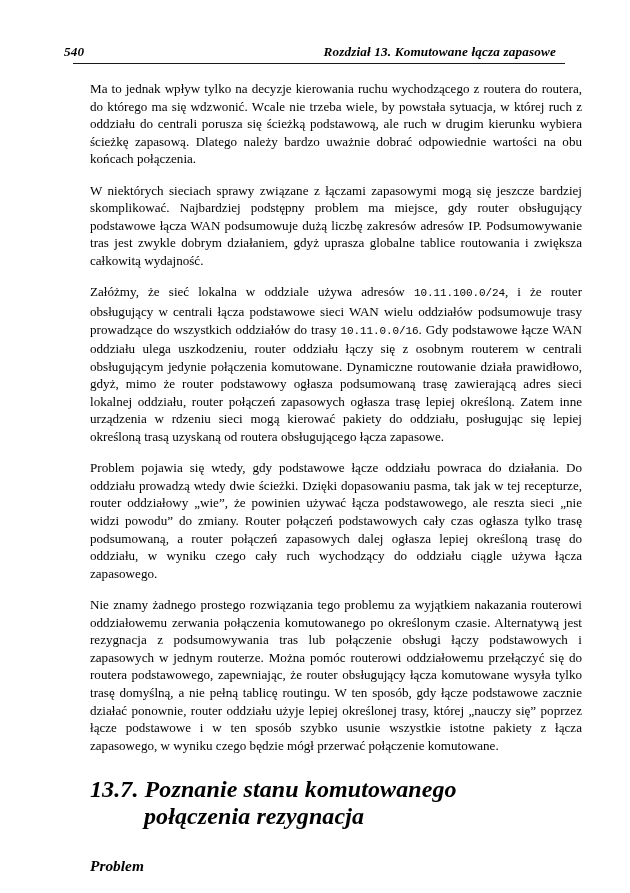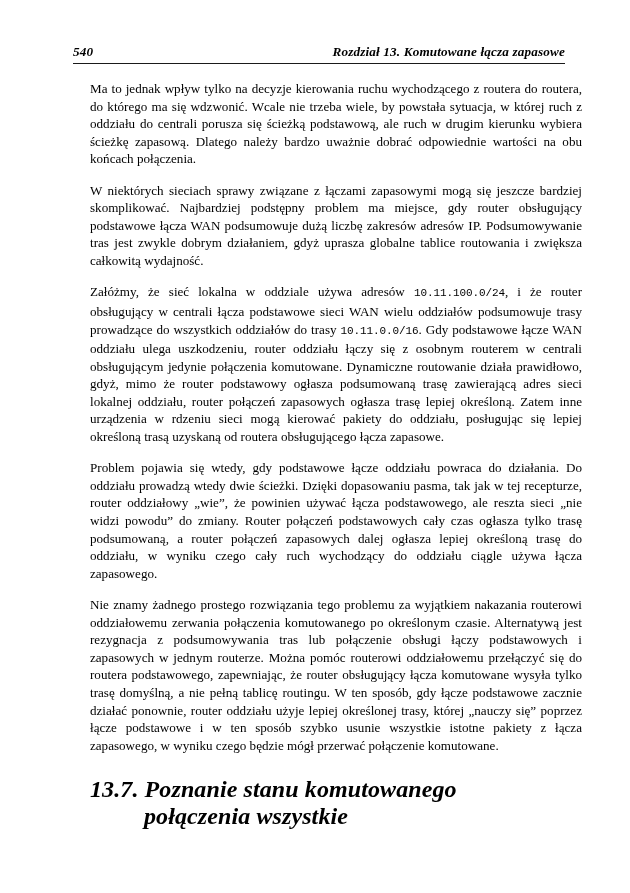--- a/index.html
+++ b/index.html
@@ -19,21 +19,21 @@
   .page {
     position: relative;
     width: 630px;
     height: 893px;
     box-sizing: border-box;
   }
 
   
   .running-head {
     position: absolute;
-    left: 73px;
+    left: 64px;
     top: 44px;
     width: 492px;
     display: flex;
     align-items: baseline;
     justify-content: space-between;
     font-style: italic;
     font-weight: bold;
     font-size: 13.2px;
     letter-spacing: 0.15px;
     gap: 48px;
@@ -124,17 +124,18 @@
     <p class="body">Ma to jednak wpływ tylko na decyzje kierowania ruchu wychodzącego z routera do routera, do którego ma się wdzwonić. Wcale nie trzeba wiele, by powstała sytuacja, w której ruch z oddziału do centrali porusza się ścieżką podstawową, ale ruch w drugim kierunku wybiera ścieżkę zapasową. Dlatego należy bardzo uważnie dobrać odpowiednie wartości na obu końcach połączenia.</p>
 
     <p class="body">W niektórych sieciach sprawy związane z łączami zapasowymi mogą się jeszcze bardziej skomplikować. Najbardziej podstępny problem ma miejsce, gdy router obsługujący podstawowe łącza WAN podsumowuje dużą liczbę zakresów adresów IP. Podsumowywanie tras jest zwykle dobrym działaniem, gdyż uprasza globalne tablice routowania i zwiększa całkowitą wydajność.</p>
 
     <p class="body"><span>Załóżmy, że sieć lokalna w oddziale używa adresów </span><code class="mono">10.11.100.0/24</code><span>, i że router obsługujący w centrali łącza podstawowe sieci WAN wielu oddziałów podsumowuje trasy prowadzące do wszystkich oddziałów do trasy </span><code class="mono">10.11.0.0/16</code><span>. Gdy podstawowe łącze WAN oddziału ulega uszkodzeniu, router oddziału łączy się z osobnym routerem w centrali obsługującym jedynie połączenia komutowane. Dynamiczne routowanie działa prawidłowo, gdyż, mimo że router podstawowy ogłasza podsumowaną trasę zawierającą adres sieci lokalnej oddziału, router połączeń zapasowych ogłasza trasę lepiej określoną. Zatem inne urządzenia w rdzeniu sieci mogą kierować pakiety do oddziału, posługując się lepiej określoną trasą uzyskaną od routera obsługującego łącza zapasowe.</span></p>
 
     <p class="body">Problem pojawia się wtedy, gdy podstawowe łącze oddziału powraca do działania. Do oddziału prowadzą wtedy dwie ścieżki. Dzięki dopasowaniu pasma, tak jak w tej recepturze, router oddziałowy „wie”, że powinien używać łącza podstawowego, ale reszta sieci „nie widzi powodu” do zmiany. Router połączeń podstawowych cały czas ogłasza tylko trasę podsumowaną, a router połączeń zapasowych dalej ogłasza lepiej określoną trasę do oddziału, w wyniku czego cały ruch wychodzący do oddziału ciągle używa łącza zapasowego.</p>
 
     <p class="body">Nie znamy żadnego prostego rozwiązania tego problemu za wyjątkiem nakazania routerowi oddziałowemu zerwania połączenia komutowanego po określonym czasie. Alternatywą jest rezygnacja z podsumowywania tras lub połączenie obsługi łączy podstawowych i zapasowych w jednym routerze. Można pomóc routerowi oddziałowemu przełączyć się do routera podstawowego, zapewniając, że router obsługujący łącza komutowane wysyła tylko trasę domyślną, a nie pełną tablicę routingu. W ten sposób, gdy łącze podstawowe zacznie działać ponownie, router oddziału użyje lepiej określonej trasy, której „nauczy się” poprzez łącze podstawowe i w ten sposób szybko usunie wszystkie istotne pakiety z łącza zapasowego, w wyniku czego będzie mógł przerwać połączenie komutowane.</p>
 
-    <h2 class="section-heading"><span class="num">13.7.</span>&nbsp;<span>Poznanie stanu komutowanego</span><span class="line2">połączenia wszystkie</span></h2>
+    <h2 class="section-heading"><span class="num">13.7.</span>&nbsp;<span>Poznanie stanu komutowanego</span><span class="line2">połączenia rezygnacja</span></h2>
 
+    <h3 class="sub-heading">Problem</h3>
 
   </div>
 </div>
 
 </body></html>

